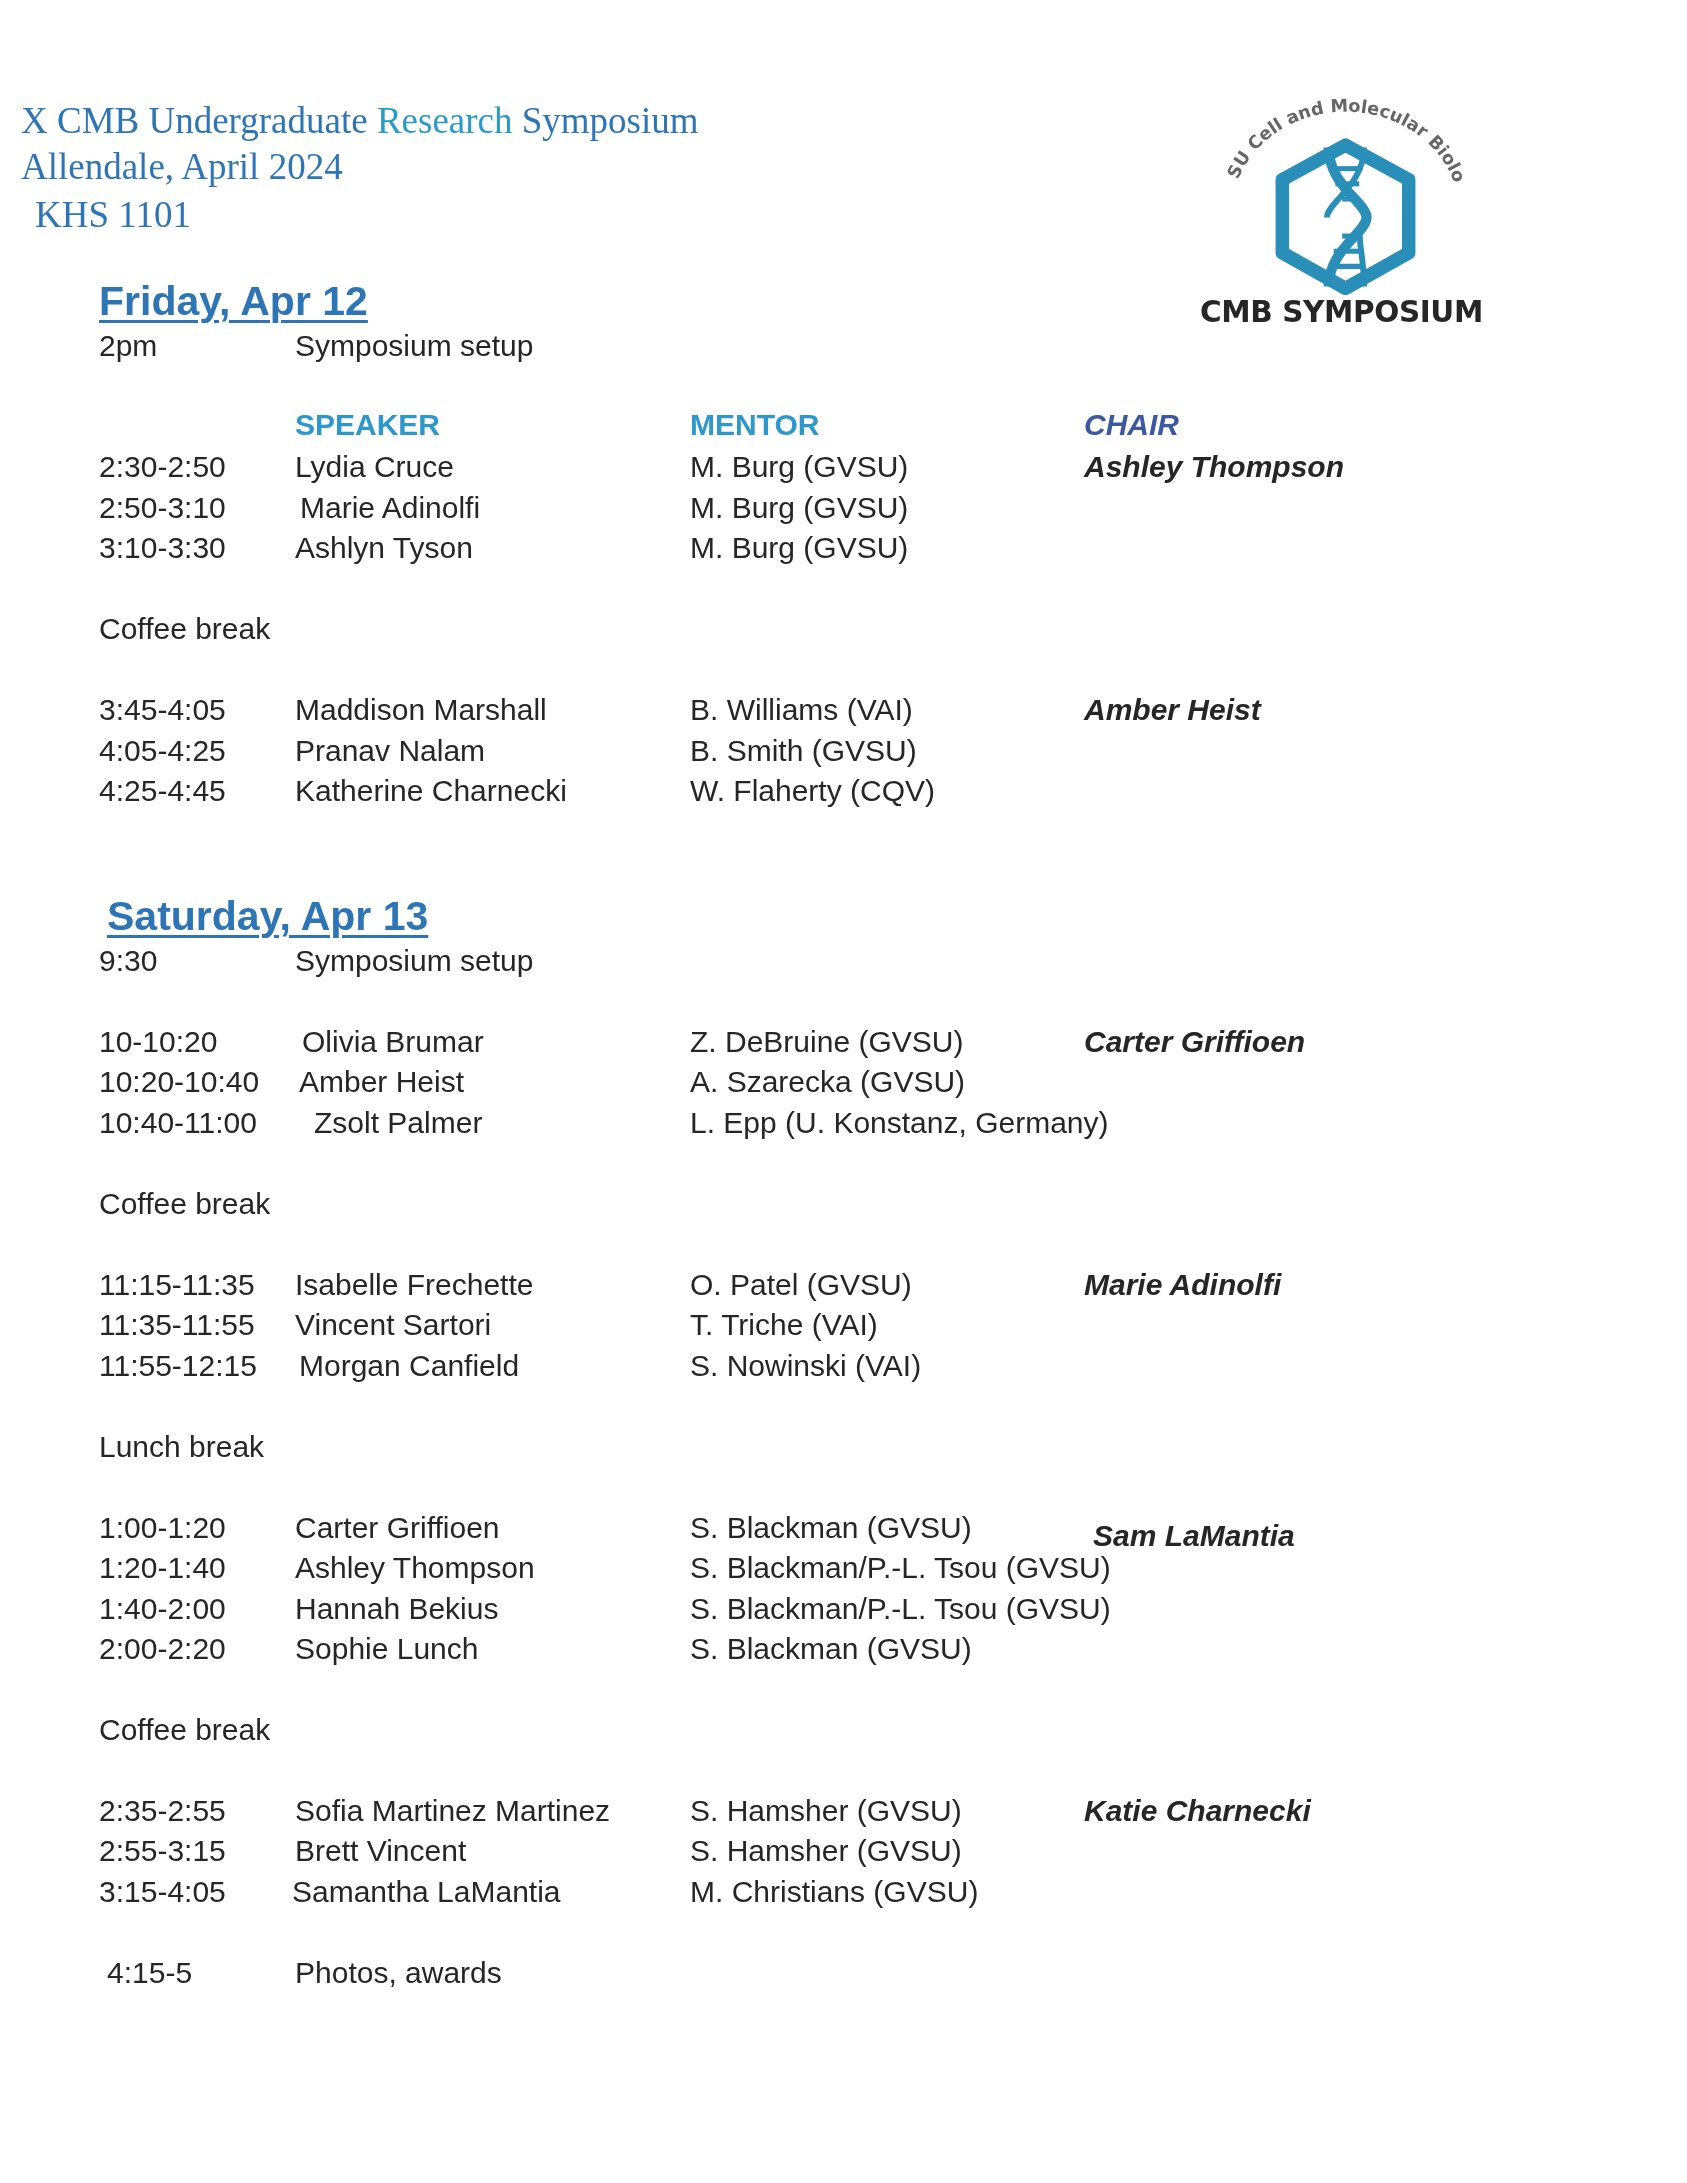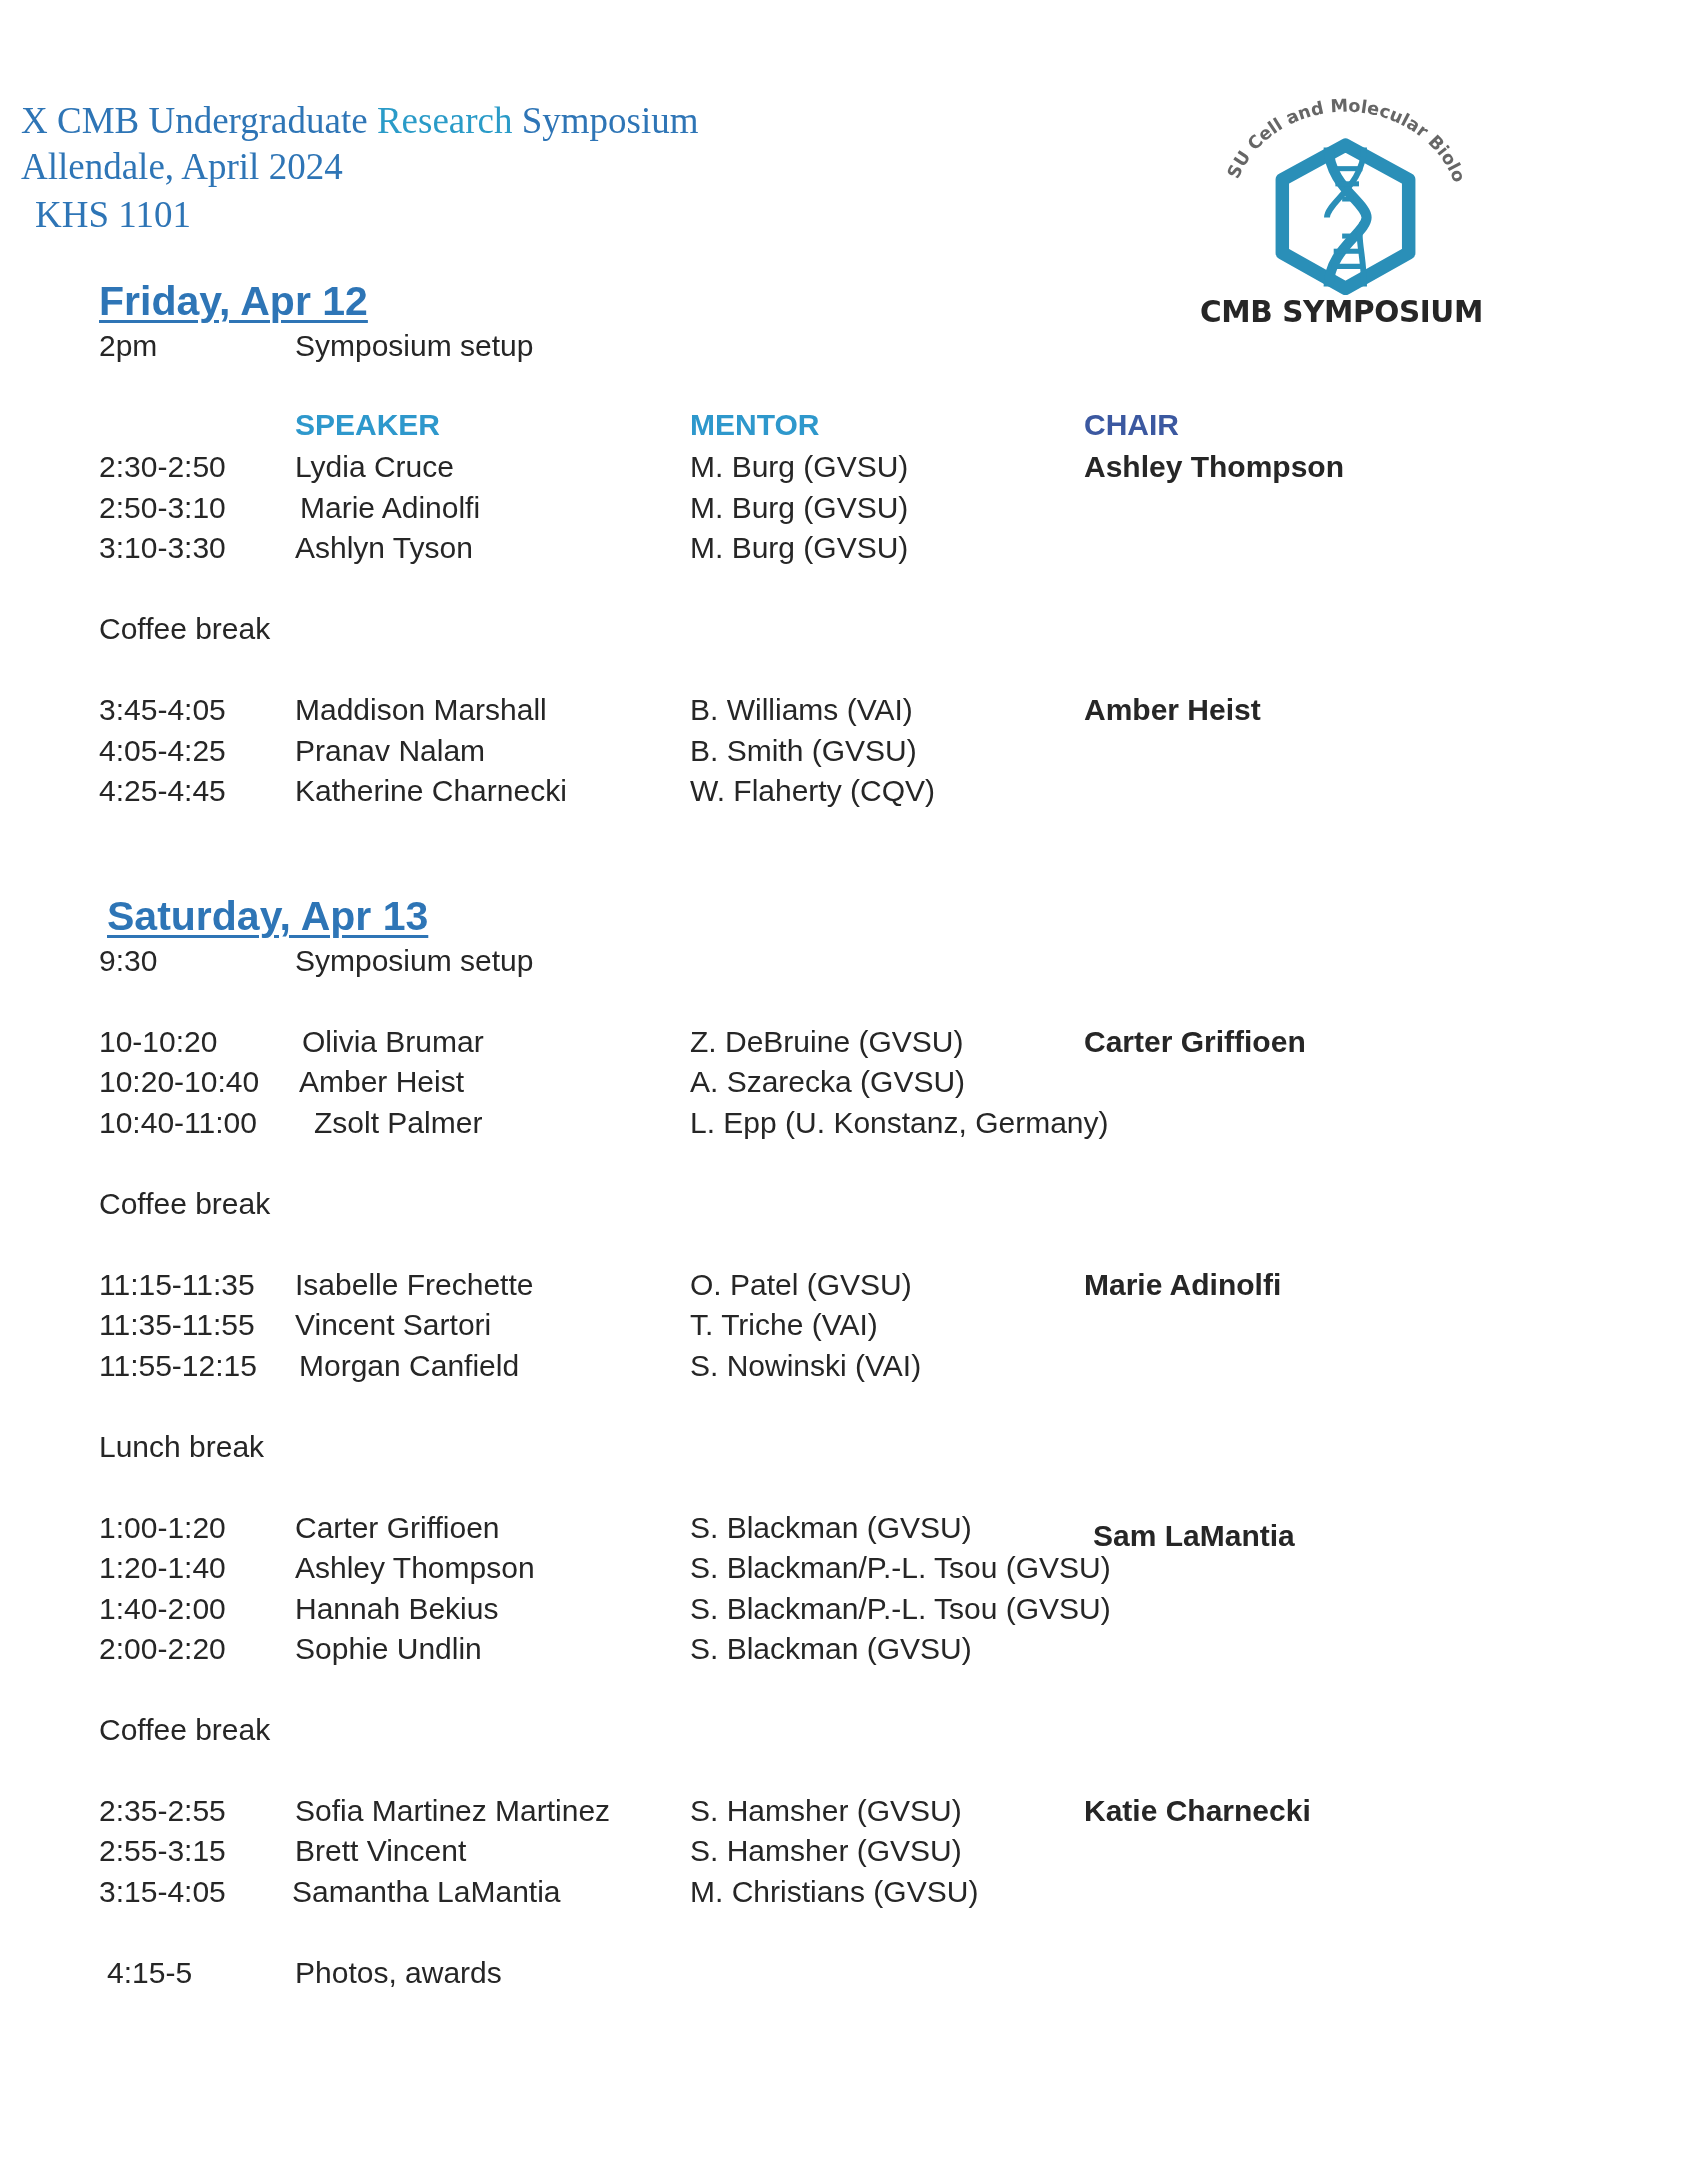--- a/index.html
+++ b/index.html
@@ -12,21 +12,21 @@
   #t1 { top:97px; } #t2 { top:143px; } #t3 { top:191px;padding-left:14px; }
 
   .logo { position:absolute; left:1177px; top:84px; width:337px; height:262px; }
   .logo-caption { position:absolute; left:1198px; top:295px; width:287px; text-align:center;
                   font-family:"DejaVu Sans", sans-serif; font-weight:bold; font-size:29.5px; color:#262626; letter-spacing:-0.4px; }
 
   .day { position:absolute; left:99px; font-size:41px; font-weight:bold; color:#2e75b6;
          text-decoration:underline; text-decoration-thickness:3.4px; text-underline-offset:5px; }
   .row { position:absolute; left:0; height:40px; font-size:30px; line-height:40px; white-space:nowrap; }
   .row > span { position:absolute; top:0; }
-  .c-time { left:99px; } .c-speaker { left:295px; } .c-mentor { left:690px; } .c-chair { left:1084px; font-weight:bold; }
+  .c-time { left:99px; } .c-speaker { left:295px; } .c-mentor { left:690px; } .c-chair { left:1084px; font-weight:bold;font-style:italic; }
   .hdr { font-weight:bold; }
   .hdr.speaker, .hdr.mentor { color:#2e98cc; }
   .hdr.chair { color:#3b58a0; }
 </style>
 </head>
 <body>
 
 <div id="t1" class="title">
   <span>X CMB Undergraduate </span><span class="teal">Research</span><span> Symposium</span>
 </div>
@@ -168,21 +168,21 @@
   <span class="c-speaker">Ashley Thompson</span>
   <span class="c-mentor">S. Blackman/P.-L. Tsou (GVSU)</span>
 </div>
 <div class="row" style="top:1589px;">
   <span class="c-time">1:40-2:00</span>
   <span class="c-speaker">Hannah Bekius</span>
   <span class="c-mentor">S. Blackman/P.-L. Tsou (GVSU)</span>
 </div>
 <div class="row" style="top:1629px;">
   <span class="c-time">2:00-2:20</span>
-  <span class="c-speaker">Sophie Undlin</span>
+  <span class="c-speaker">Sophie Lunch</span>
   <span class="c-mentor">S. Blackman (GVSU)</span>
 </div>
 
 <div class="row" style="top:1710px;">
   <span class="c-time">Coffee break</span>
 </div>
 
 <div class="row" style="top:1791px;">
   <span class="c-time">2:35-2:55</span>
   <span class="c-speaker">Sofia Martinez Martinez</span>

